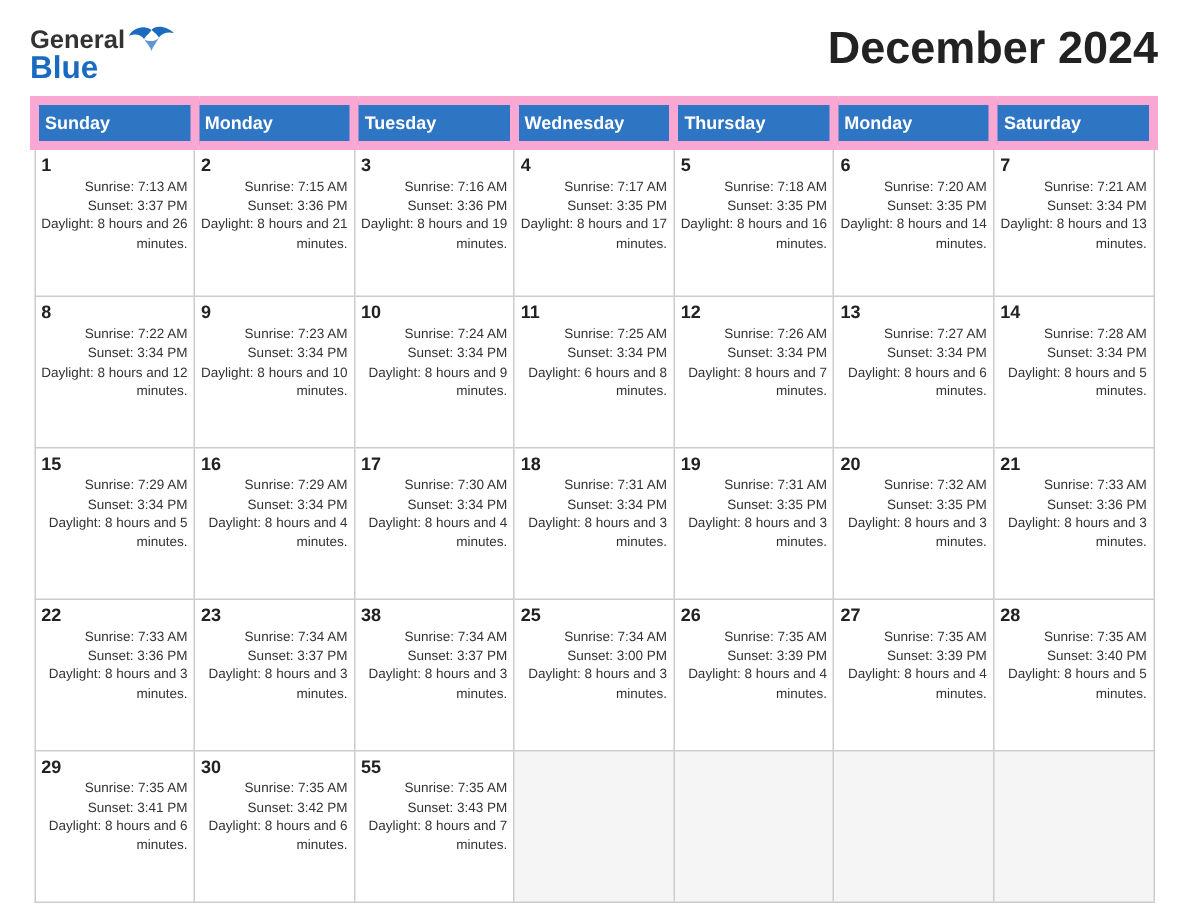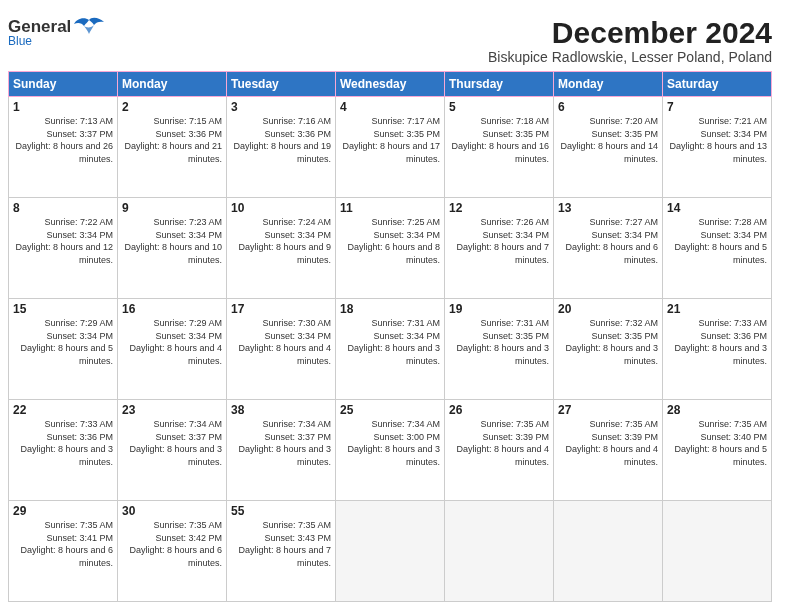--- a/index.html
+++ b/index.html
@@ -6,42 +6,41 @@
     body {
       font-family: Arial, sans-serif;
       background: #fff;
       width: 792px;
       height: 612px;
       overflow: hidden;
     }
     .page {
       width: 792px;
       height: 612px;
-      padding: 16px 20px 10px 8px;
+      padding: 16px 20px 10px 20px;
       display: flex;
       flex-direction: column;
     }
     .header {
       display: flex;
       justify-content: space-between;
       align-items: flex-start;
       margin-bottom: 6px;
     }
     .logo {
       display: flex;
       flex-direction: column;
       align-items: flex-start;
     }
     .logo-row {
       display: flex;
       align-items: center;
       gap: 2px;
     }
     .title-area {
-      text-align: right;
     }
     .title-area h1 {
       font-size: 30px;
       font-weight: bold;
       color: #222;
       line-height: 1.1;
     }
     .title-area h2 {
       font-size: 14px;
       font-weight: normal;
@@ -52,21 +51,21 @@
       border-collapse: collapse;
       flex: 1;
     }
     .calendar-table thead tr th {
       background: #2e75c4;
       color: #fff;
       font-size: 12px;
       font-weight: bold;
       padding: 5px 4px;
       text-align: left;
-      border: 1px solid #f9a8d4;
+      border: 6px solid #f9a8d4;
     }
     .calendar-table tbody tr td {
       border: 1px solid #ccc;
       vertical-align: top;
       padding: 3px 4px;
       font-size: 9.5px;
       color: #333;
       background: #fff;
       width: calc(100% / 7);
       height: 88px;
@@ -100,27 +99,26 @@
       <div class="logo-row">
         <div style="display:flex;flex-direction:column;align-items:flex-start;">
           <div style="display:flex;align-items:center;gap:2px;">
             <span style="font-size:17px;font-weight:bold;color:#333;">General</span>
             <svg width="30" height="22" viewBox="0 0 30 22" style="margin-left:1px;">
               <path d="M15 4 C10 0, 2 3, 0 8 C4 6, 8 7, 10 10 C12 7, 14 6, 15 4Z" fill="#1a6abf"></path>
               <path d="M15 4 C18 0, 26 2, 30 6 C26 5, 22 6, 20 9 C18 6, 16 5, 15 4Z" fill="#1a6abf"></path>
               <path d="M10 10 C12 13, 14 15, 15 18 C16 15, 18 13, 20 9 C18 12, 12 12, 10 10Z" fill="#1a6abf" opacity="0.7"></path>
             </svg>
           </div>
-          <span style="font-size:12px;font-weight:normal;color:#1a6abf;margin-top:-4px;">Blue</span>
+          <span style="font-size:21px;font-weight:bold;color:#1a6abf;margin-top:-4px;">Blue</span>
         </div>
       </div>
     </div>
     <div class="title-area">
       <h1>December 2024</h1>
-      <h2>Biskupice Radlowskie, Lesser Poland, Poland</h2>
     </div>
   </div>
 
   <table class="calendar-table">
     <thead>
       <tr>
       <th>Sunday</th>
           <th>Monday</th>
           <th>Tuesday</th>
           <th>Wednesday</th>

